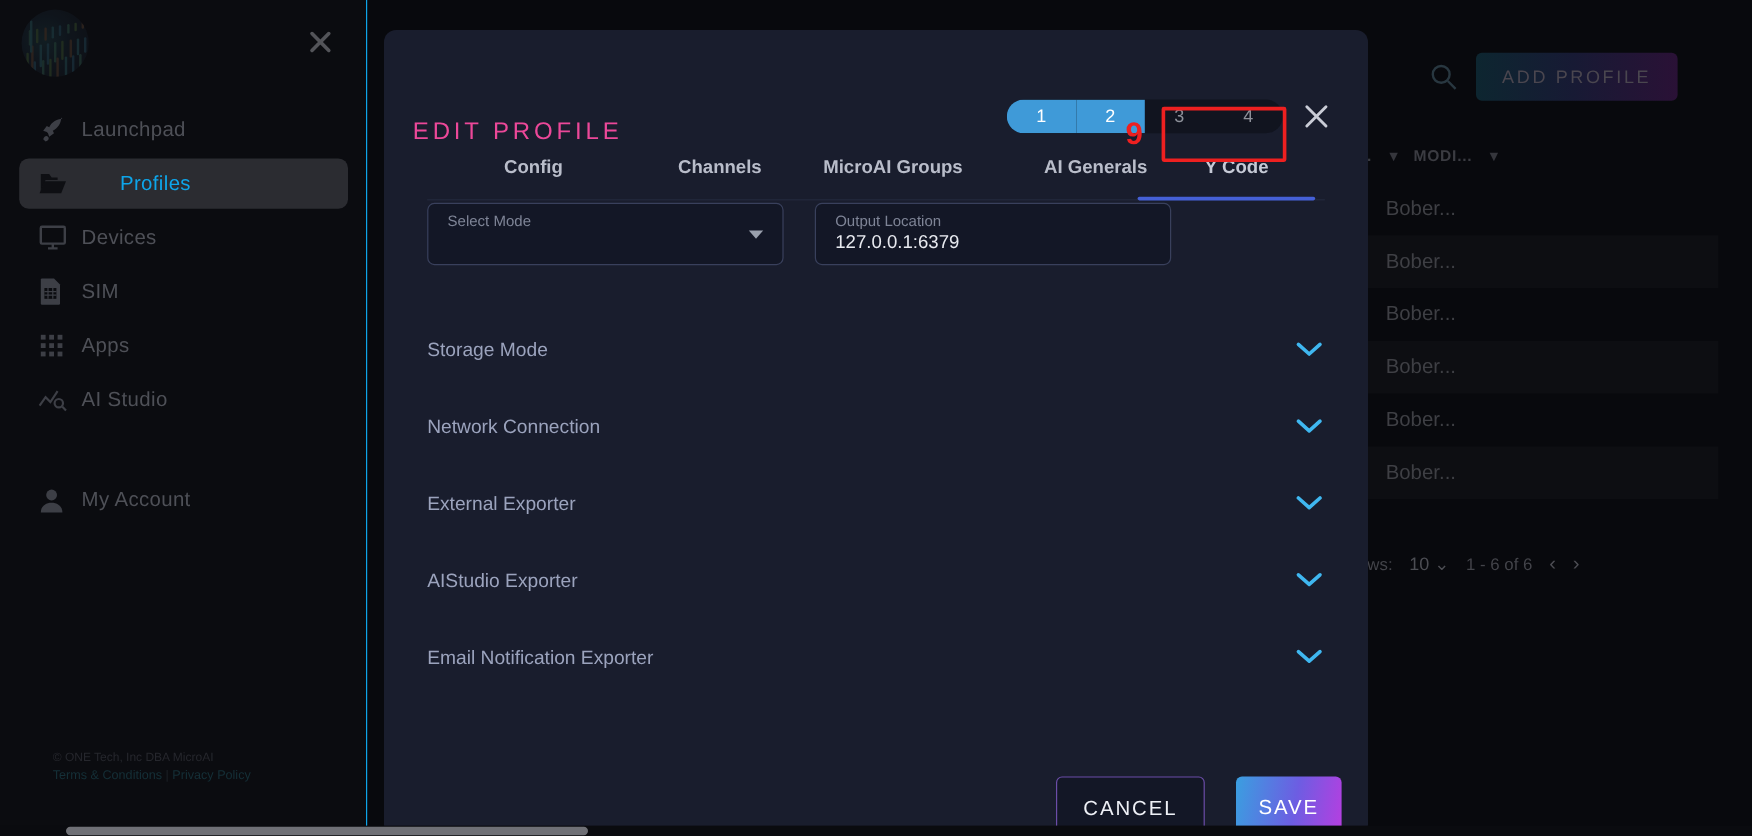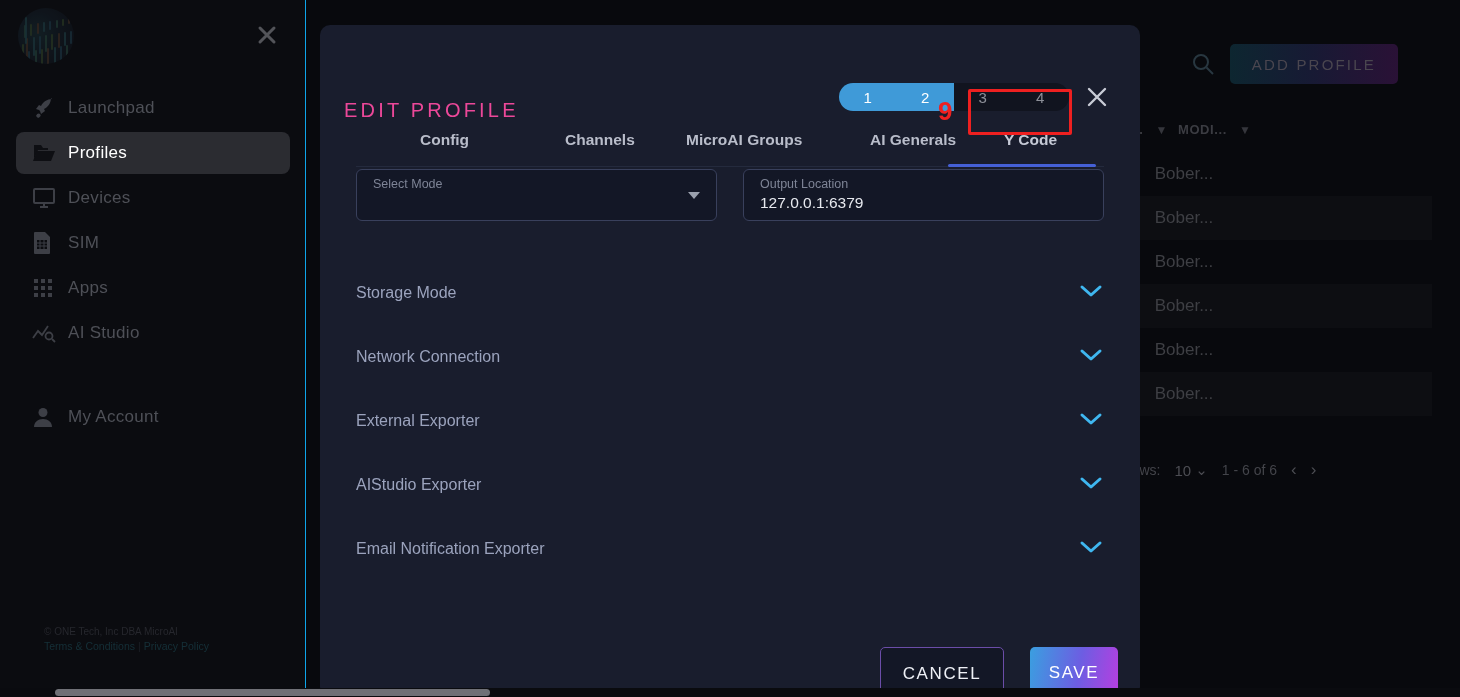--- a/index.html
+++ b/index.html
@@ -29,21 +29,21 @@
     position: absolute; left: 256px; top: 24px; width: 22px; height: 22px;
     opacity: .55;
   }
   .close-x svg { display: block; }
 
   .nav { position: absolute; left: 0; top: 84px; width: 306px; }
   .nav-item {
     display: flex; align-items: center; height: 42px; margin: 3px 16px;
     padding-left: 16px; border-radius: 8px; color: #4e5057; cursor: pointer;
   }
-  .nav-item.active { background: #2b2c31; color: #ffffff; }
+  .nav-item.active { background: #2b2c31; color: #0ea5e9; gap: 32px; }
   .nav-ico { width: 36px; height: 24px; display: flex; align-items: center; color: #3d3f46; }
   .nav-item.active .nav-ico { color: #0e0f13; }
   .nav-label { font-size: 17px; letter-spacing: .3px; }
   .nav-gap { height: 36px; }
 
   .footer { position: absolute; left: 44px; bottom: 42px; line-height: 1.5; }
   .footer .copy { font-size: 10px; color: #26272d; }
   .footer .links { font-size: 10.5px; color: #153038; }
   .footer .links span.sep { color: #1c2026; }
 
@@ -114,21 +114,21 @@
   .annot-box {
     position: absolute; left: 968px; top: 89px; width: 104px; height: 46px;
     border: 3px solid #ee2020; border-radius: 2px;
   }
   .annot-num {
     position: absolute; left: 938px; top: 96px; font-size: 26px; font-weight: bold; color: #ee2020;
   }
 
   .fields { position: absolute; left: 36px; top: 144px; width: 748px; display: flex; gap: 26px; }
   .field {
-    width: 361px; height: 52px; border: 1px solid #39405c; border-radius: 6px;
+    width: 297px; height: 52px; border: 1px solid #39405c; border-radius: 6px;
     background: #131726; position: relative; padding: 7px 16px 0 16px;
   }
   .field .lbl { font-size: 12.5px; color: #7e8496; }
   .field .val { font-size: 15.5px; color: #e7e9ef; margin-top: 3px; }
   .caret {
     position: absolute; right: 16px; top: 22px;
     width: 0; height: 0; border-left: 6px solid transparent; border-right: 6px solid transparent;
     border-top: 7px solid #9aa0ad;
   }
 

